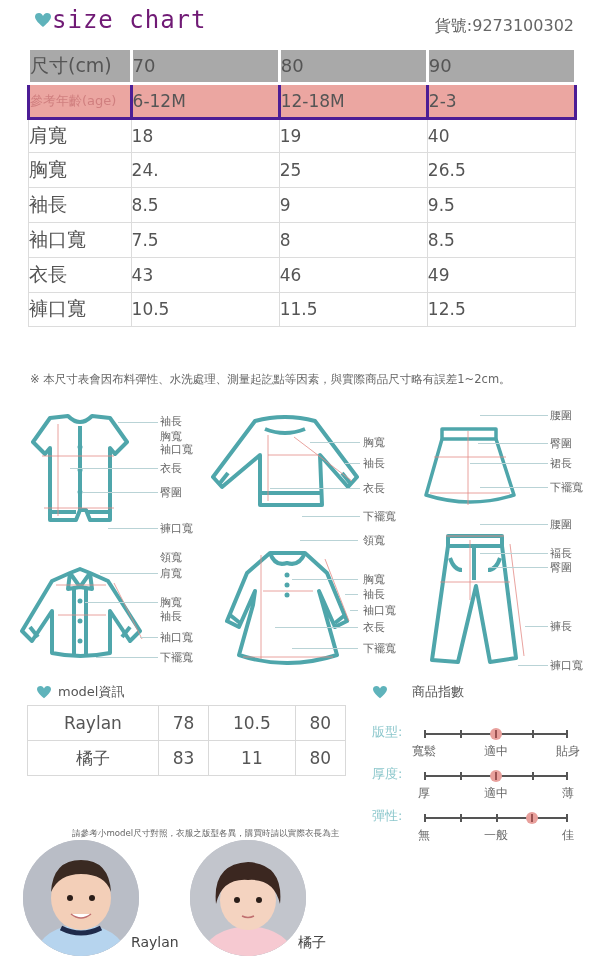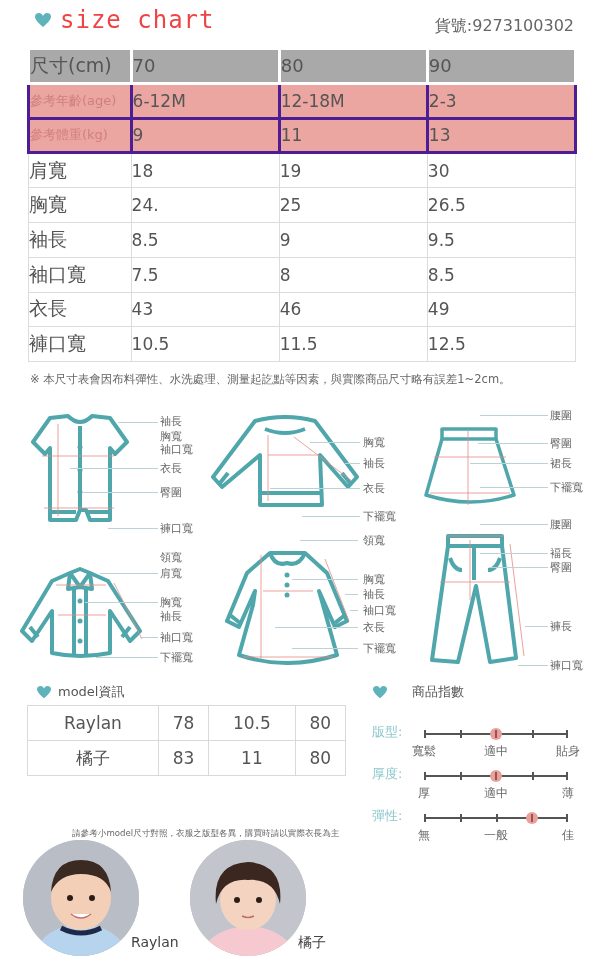--- a/index.html
+++ b/index.html
@@ -2,21 +2,21 @@
 <html><head>
 <meta charset="utf-8">
 <style>
   * { box-sizing: border-box; margin: 0; padding: 0; }
   body { width: 600px; height: 967px; background: #ffffff; font-family: "DejaVu Sans", sans-serif; color: #555; position: relative; overflow: hidden; }
   .abs { position: absolute; }
   .heart { display: inline-block; position: relative; }
   .heart svg { display: block; }
 
   
-  #title { left: 34px; top: 6px; font-family: "DejaVu Sans Mono", monospace; font-size: 24px; color: #ef4444; letter-spacing: 1px; display: flex; align-items: center; gap: 8px; }
+  #title { left: 34px; top: 6px; font-family: "DejaVu Sans Mono", monospace; font-size: 24px; color: #701a75; letter-spacing: 1px; display: flex; align-items: center; }
   #sku { right: 26px; top: 16px; font-size: 16px; color: #666; margin-left: 46px; }
 
   
   #size-table { left: 27px; top: 47px; width: 550px; border-collapse: collapse; }
   #size-table td { border: 1px solid #dcdcdc; height: 34.8px; text-align: left; font-size: 17px; color: #555; padding: 0; }
   #size-table td.lbl { width: 103px; font-size: 19px; }
   #size-table td.v { width: 149px; }
   #size-table tr.gray td { background: #a9a9a9; color: #555; font-size: 18px; border: 3px solid #fff; }
   #size-table tr.gray td.lbl { font-size: 19px; }
   #size-table tr.pink td { background: #eba6a1; color: #555; border: 3px solid #4c1d95; }
@@ -72,31 +72,25 @@
     <td class="v">70</td>
     <td class="v">80</td>
     <td class="v">90</td>
   </tr>
   <tr class="pink">
     <td class="lbl">參考年齡(age)</td>
     <td>6-12M</td>
     <td>12-18M</td>
     <td>2-3</td>
   </tr>
-  <tr class="pink">
-    <td class="lbl">參考體重(kg)</td>
-    <td>9</td>
-    <td>11</td>
-    <td>13</td>
-  </tr>
   <tr>
     <td class="lbl">肩寬</td>
     <td>18</td>
     <td>19</td>
-    <td>30</td>
+    <td>40</td>
   </tr>
   <tr>
     <td class="lbl">胸寬</td>
     <td>24.</td>
     <td>25</td>
     <td>26.5</td>
   </tr>
   <tr>
     <td class="lbl">袖長</td>
     <td>8.5</td>

